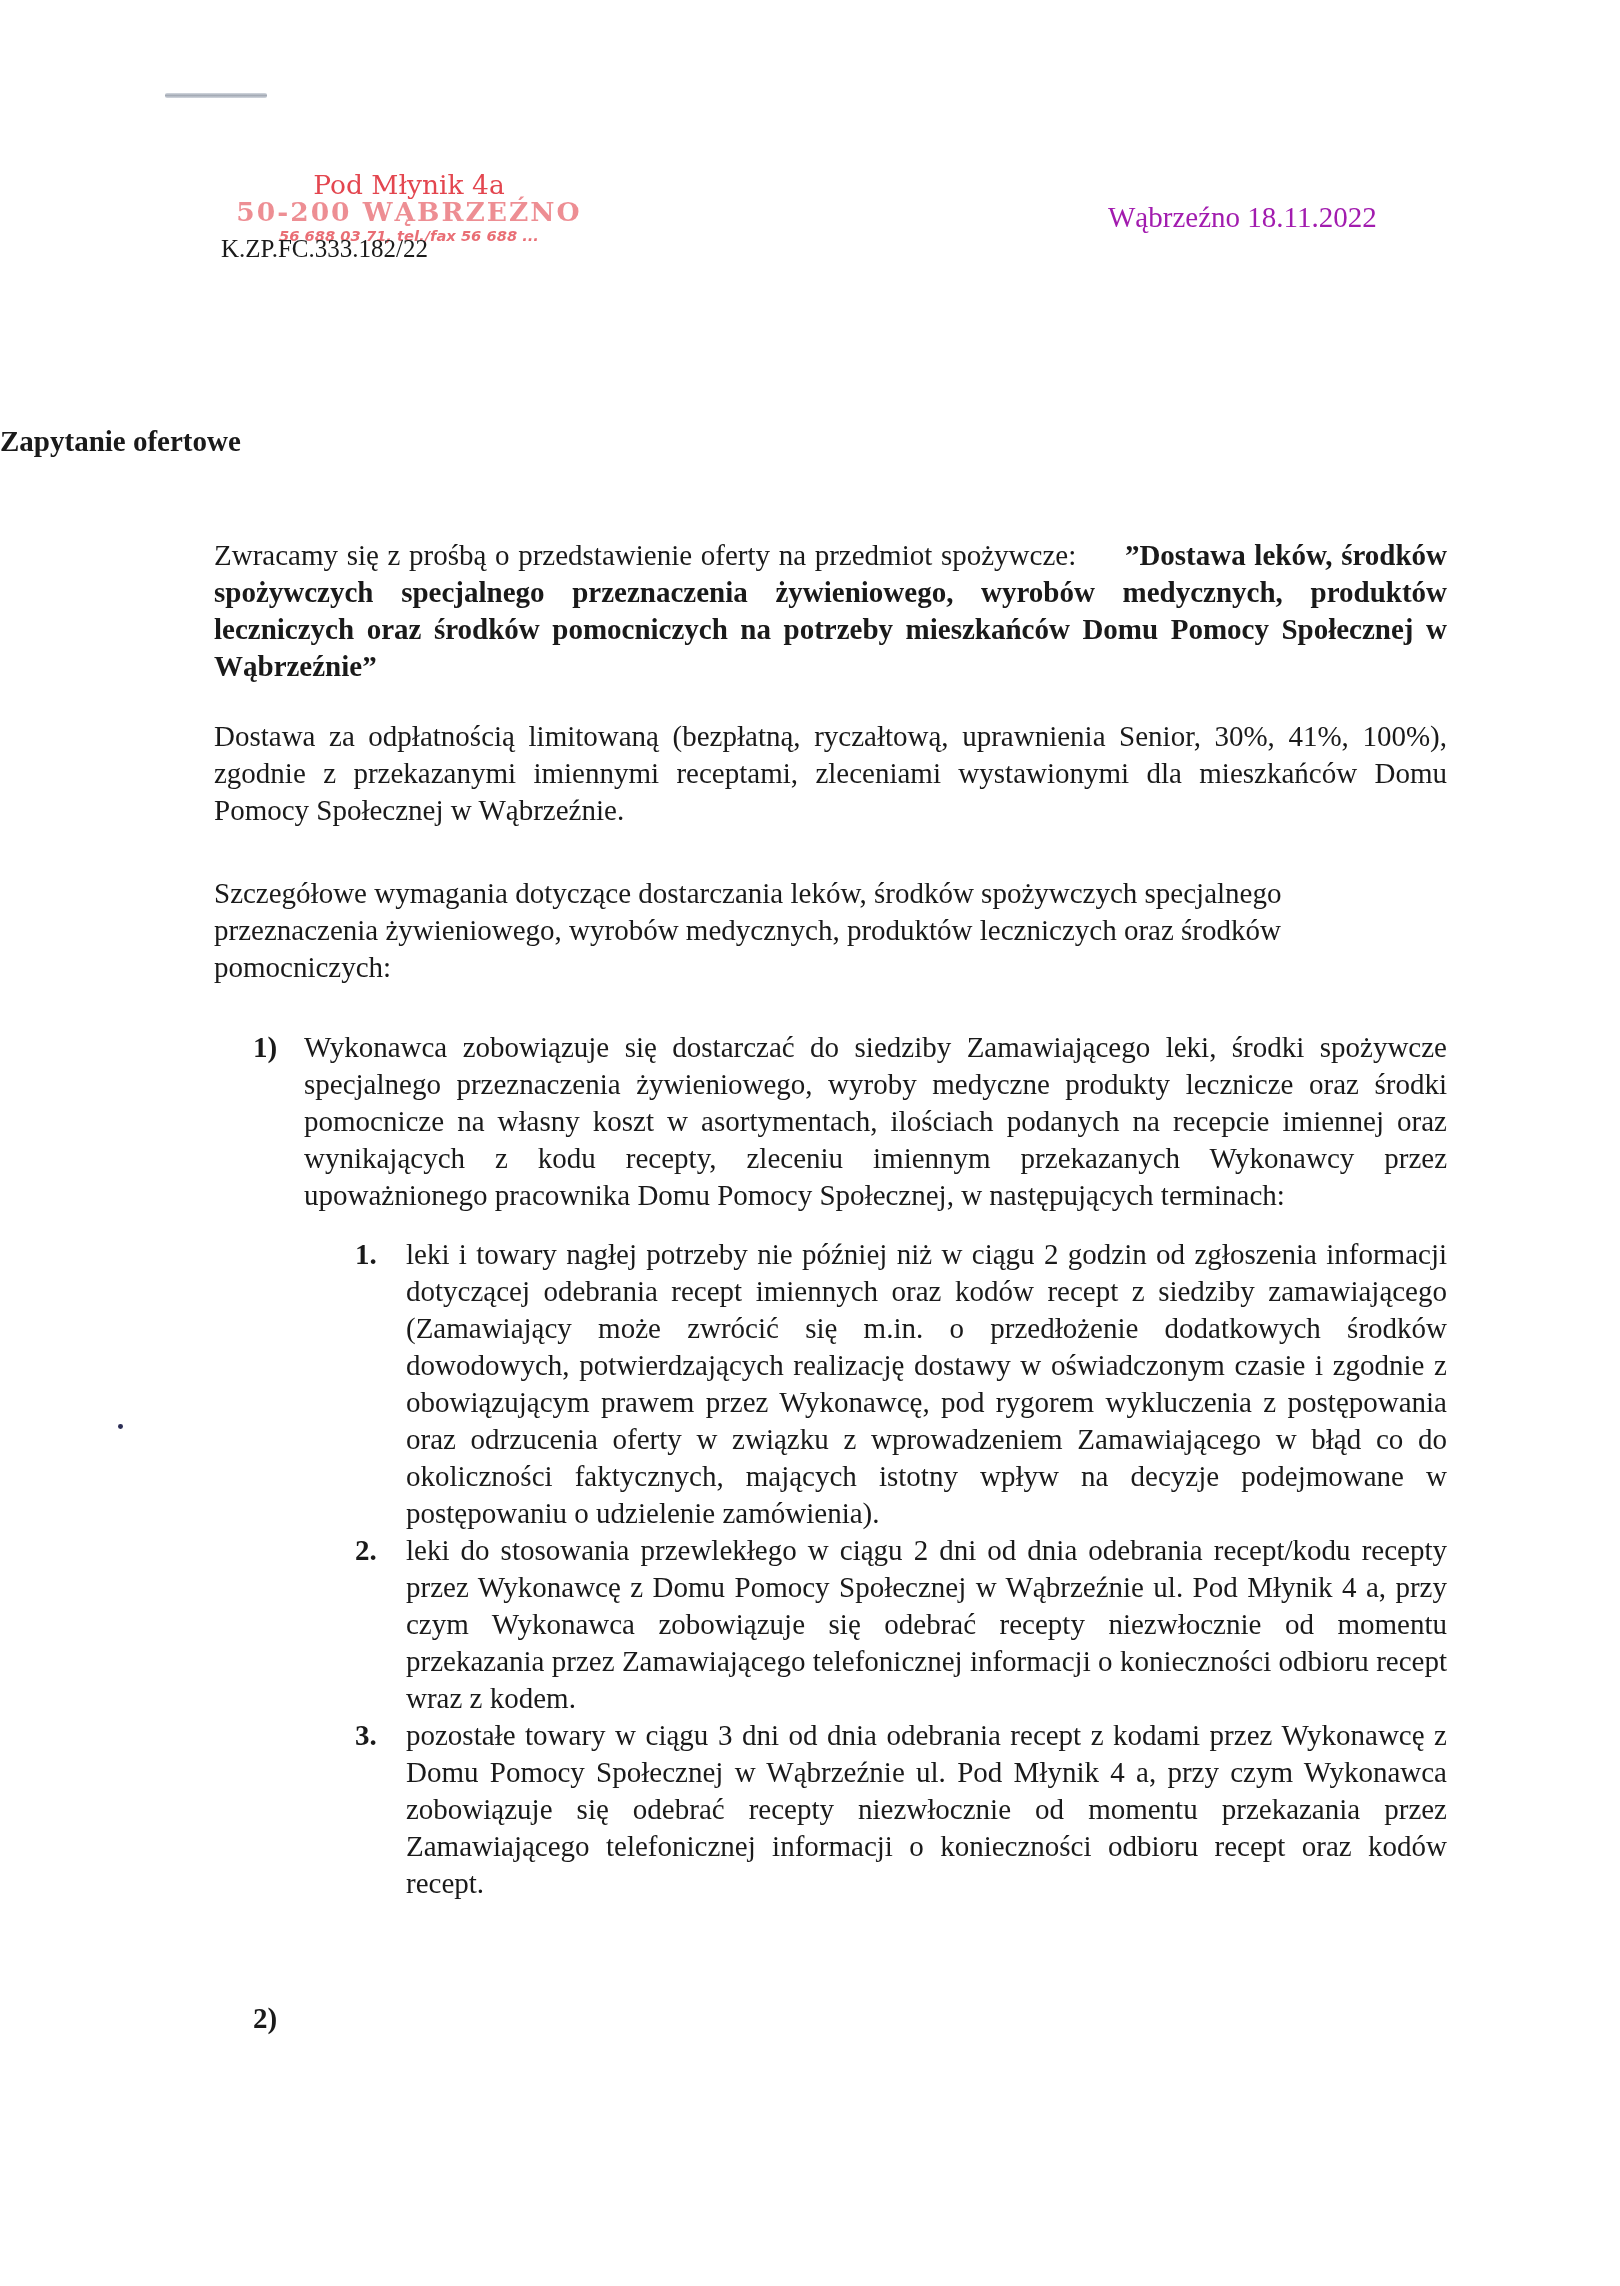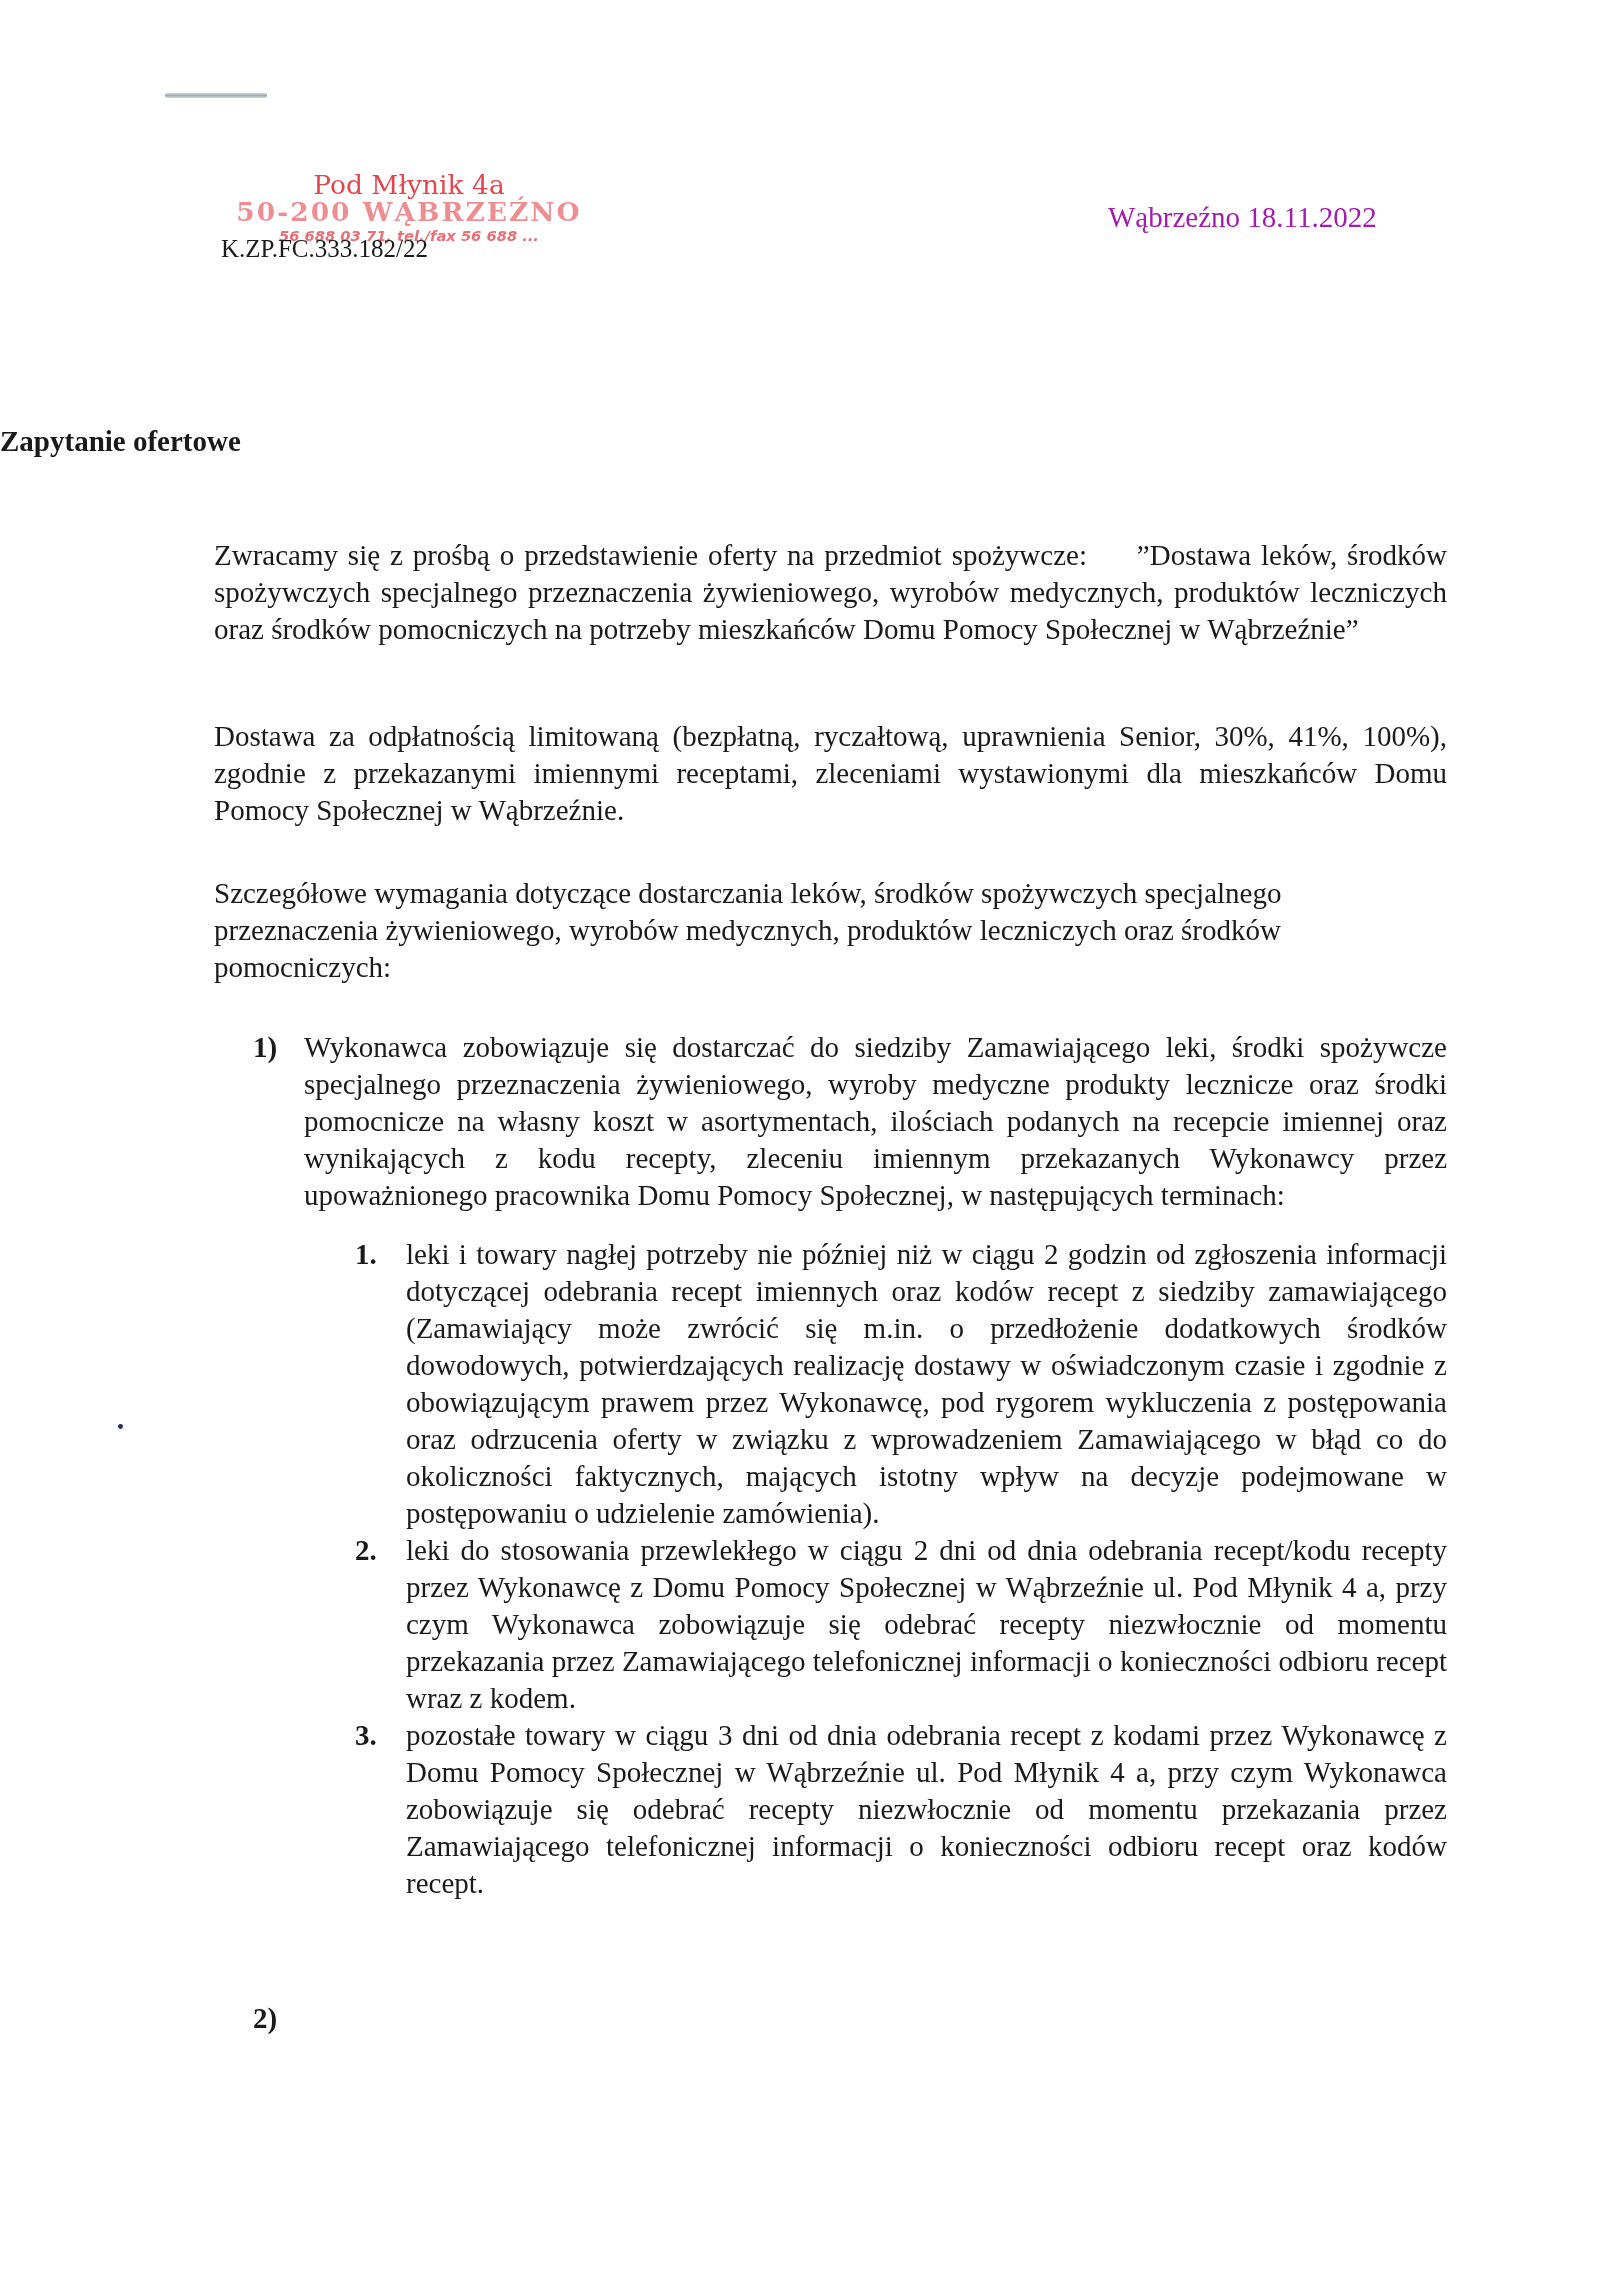--- a/index.html
+++ b/index.html
@@ -13,21 +13,21 @@
   .stamp .l2 { font-size: 26.5px; font-family: "DejaVu Serif", serif; margin-top: 2px; opacity: .9; }
   .stamp .l3 { font-size: 26.5px; font-family: "DejaVu Serif", serif; font-weight: bold; margin-top: -3.9px; opacity: .55; letter-spacing: 2px; }
   .stamp .l4 { font-size: 14.7px; font-family: "DejaVu Sans", sans-serif; font-weight: bold; margin-top: 0px; opacity: .7; font-style: italic; }
   .ref { position: absolute; left: 221px; top: 235px; font-size: 25px; color: #1b1b1b; text-align: right; }
   .date { position: absolute; left: 1108px; top: 201px; font-size: 29px; color: #a21caf; }
   .title { position: absolute; left: 0; right: 0; top: 425px; font-size: 29px; font-weight: bold; }
   .para { position: absolute; left: 214px; width: 1233px; font-size: 29px; line-height: 37px; text-align: justify; }
   .p1 { top: 537px; }
   .p2 { top: 718px; }
   .p3 { top: 875px; text-align: left; }
-  .bold { font-weight: normal; margin-left: 40px; }
+  .bold { font-weight: bold; margin-left: 40px; }
   .ol1 { position: absolute; left: 253px; width: 1194px; top: 1029px; font-size: 29px; line-height: 37px; }
   .item { position: relative; padding-left: 51px; text-align: justify; }
   .item .num { position: absolute; left: 0; top: 0; font-weight: bold; }
   .sublist { margin: 21.6px 0 0 51px; }
   .subitem { position: relative; padding-left: 51px; text-align: justify; }
   .subitem .num { position: absolute; left: 0; top: 0; }
   .item2 { position: absolute; left: 253px; width: 1194px; top: 2000px; font-size: 29px; line-height: 37px; }
 </style>
 </head>
 <body>

